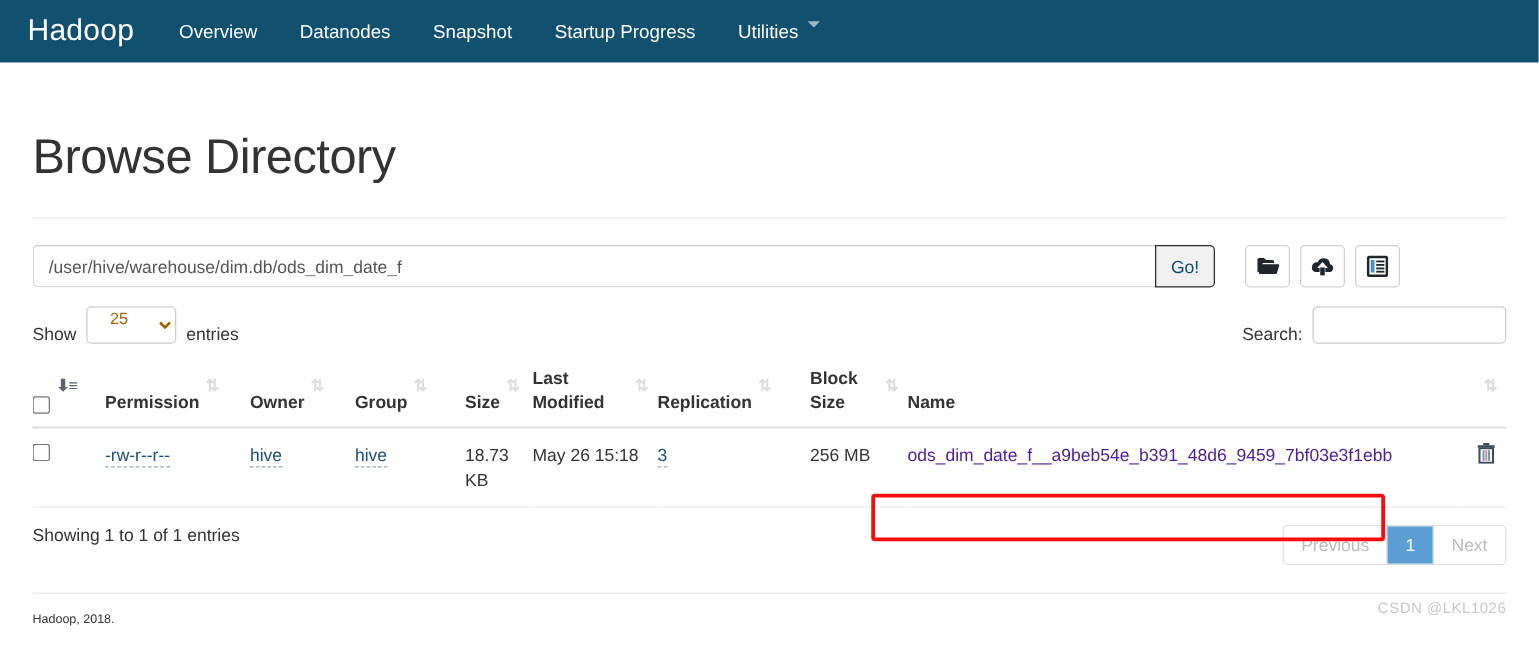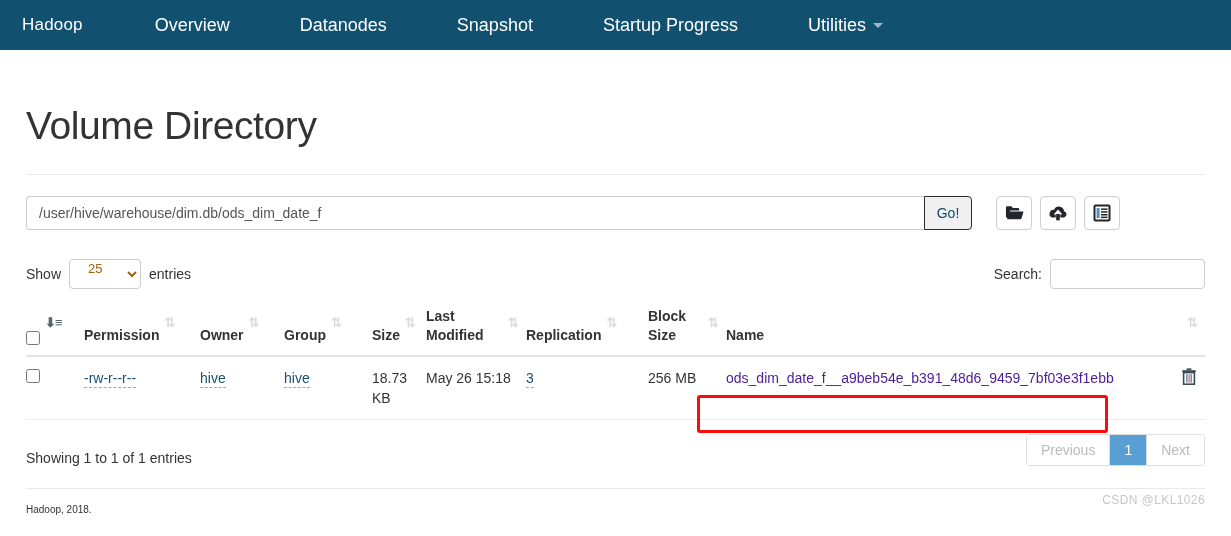--- a/index.html
+++ b/index.html
@@ -14,35 +14,33 @@
   
   .navbar {
     height: 50px;
     background: #11506e;
     display: flex;
     align-items: center;
     padding-left: 22px;
     color: #ffffff;
   }
   .brand {
-    font-size: 17px;
+    font-size: 24px;
     color: #ffffff;
     margin-right: 36px;
     letter-spacing: .2px;
     white-space: nowrap;
   }
   .nav-item {
-    font-size: 18px;
+    font-size: 15px;
     color: #ffffff;
     margin-right: 34px;
     white-space: nowrap;
     display: flex;
-    align-items: center;
     gap: 7px;
-    margin-left: 36px;
   }
   .caret {
     width: 0; height: 0;
     border-left: 5px solid transparent;
     border-right: 5px solid transparent;
     border-top: 5px solid #9fb9c7;
     display: inline-block;
   }
 
   
@@ -59,21 +57,21 @@
   }
   .hr {
     border-top: 1px solid #e9e9e9;
     margin: 0 0 21px 0;
   }
 
   
   .path-row {
     display: flex;
     align-items: center;
-    margin-bottom: 29px;
+    margin-bottom: 15px;
   }
   .input-group {
     display: flex;
     flex: 0 0 auto;
     width: 946px;
   }
   .path-input {
     flex: 1;
     height: 34px;
     border: 1px solid #cccccc;
@@ -116,21 +114,21 @@
 
   
   .controls {
     display: flex;
     justify-content: space-between;
     align-items: center;
     margin-bottom: 12px;
   }
   .show-wrap, .search-wrap {
     display: flex;
-    align-items: center;
+    align-items: flex-end;
     font-size: 14px;
     color: #333333;
     gap: 8px;
   }
   .entries-select {
     height: 30px;
     border: 1px solid #cccccc;
     border-radius: 4px;
     background: #ffffff;
     font-size: 13px;
@@ -218,21 +216,21 @@
     position: absolute;
     border: 3px solid #fb0b0b;
     border-radius: 3px;
     pointer-events: none;
   }
 
   
   .table-footer {
     display: flex;
     justify-content: space-between;
-    align-items: flex-end;
+    align-items: flex-start;
     margin-top: 14px;
   }
   .showing-text { font-size: 14px; color: #333333; }
   .pager {
     display: flex;
     border: 1px solid #dddddd;
     border-radius: 4px;
     overflow: hidden;
   }
   .pager div {
@@ -281,21 +279,21 @@
     <span>Startup Progress</span>
   </div>
   <div class="nav-item">
     <span>Utilities</span>
     <span class="caret"></span>
   </div>
 </div>
 
 <div class="container">
 
-  <h1 class="page-title">Volume Directory</h1>
+  <h1 class="page-title">Browse Directory</h1>
   <div class="hr"></div>
 
   <div class="path-row">
     <div class="input-group">
       <input class="path-input" type="text" value="/user/hive/warehouse/dim.db/ods_dim_date_f" style="">
       <button class="go-btn">Go!</button>
     </div>
     <div class="icon-btns">
       <div class="icon-btn">
         <svg width="19" height="16" viewBox="0 0 20 16">

